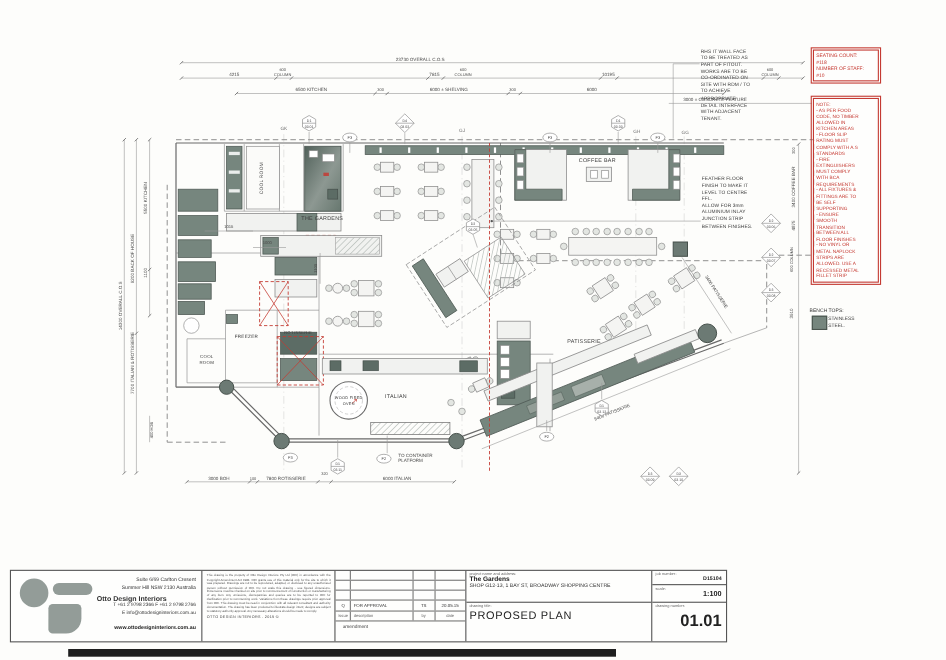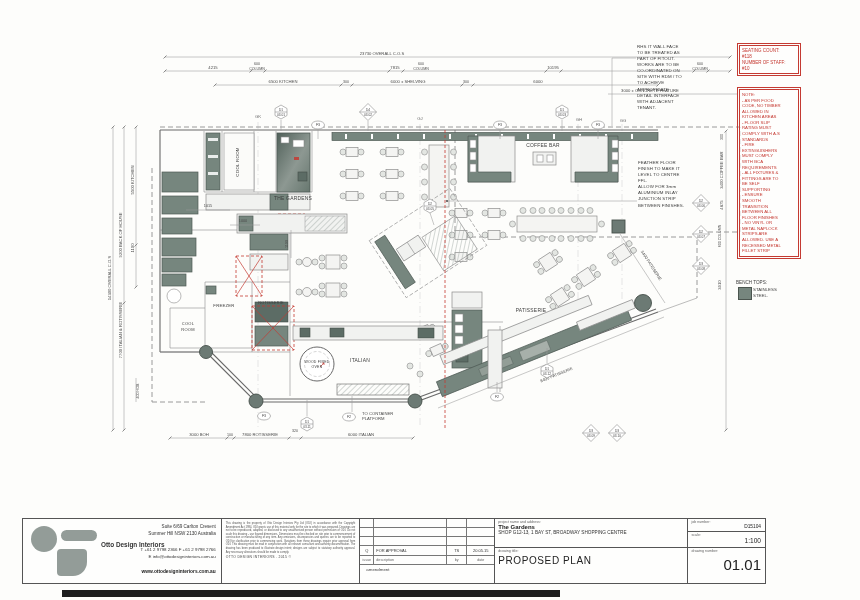--- a/index.html
+++ b/index.html
@@ -10,21 +10,21 @@
   #plansvg{position:absolute;left:0;top:0;}
   
   .note{position:absolute;font-size:4.4px;line-height:1.38;color:#3d3d3d;letter-spacing:.1px;}
   
   .redbox{position:absolute;border:1px solid #c43a32;outline:1px solid #c43a32;outline-offset:1px;
           color:#c4362e;font-size:4.5px;line-height:1.3;padding:2px 2px;background:rgba(255,255,255,.6);}
   .legend-title{position:absolute;font-size:4.6px;color:#3d3d3d;}
   .swatch{position:absolute;width:12px;height:11px;background:#76867e;border:1px solid #4b554f;}
   .legend-item{position:absolute;font-size:4.4px;line-height:1.3;color:#3d3d3d;}
   
-  #tblock{position:absolute;left:22px;top:518px;width:744px;height:66px;border:1px solid #555;
+  #tblock{position:absolute;left:9px;top:518px;width:652px;height:66px;border:1px solid #555;
           display:flex;background:#fefefd;box-sizing:border-box;}
   #tblock .cell{position:relative;border-right:1px solid #555;box-sizing:border-box;height:100%;}
   .logo-circle{position:absolute;left:8px;top:7px;width:26px;height:26px;border-radius:50%;background:#939c98;}
   .logo-pill{position:absolute;left:38px;top:11px;width:36px;height:11px;border-radius:6px;background:#939c98;}
   .logo-square{position:absolute;left:34px;top:30px;width:30px;height:27px;border-radius:4px 4px 14px 4px;background:#939c98;}
   .company{position:absolute;left:78px;top:22px;font-size:6.4px;font-weight:bold;color:#333;}
   .tb-addr{position:absolute;right:5px;top:4px;text-align:right;font-size:4.6px;line-height:1.55;color:#333;}
   .tb-contact{position:absolute;right:5px;top:28px;text-align:right;font-size:4.4px;line-height:1.55;color:#333;}
   .tb-web{position:absolute;right:5px;top:50px;text-align:right;font-size:4.8px;font-weight:bold;color:#222;}
   .disclaimer{font-size:2.7px;line-height:1.32;color:#555;text-align:justify;padding:3px 4px 0 4px;}
@@ -35,21 +35,21 @@
   .am-desc{flex:1;padding-left:2px;}
   .am-by{width:20px;text-align:center;}
   .am-date{width:27px;text-align:center;border-right:none !important;}
   .amtxt{font-size:4px;line-height:9px;color:#333;}
   .amhead{font-size:3.7px;line-height:8px;color:#666;}
   .amfoot{font-size:4.4px;color:#444;padding:2px 0 0 6px;}
   .lab{font-size:3.6px;color:#666;padding:1px 3px 0 3px;}
   .pj-name{font-size:6px;font-weight:bold;color:#222;padding:0 3px;}
   .pj-addr{font-size:4.7px;color:#333;padding:0 3px;}
   .dw-title{font-size:10px;color:#222;letter-spacing:.6px;padding:2px 3px;}
-  .v-right{position:absolute;right:4px;font-weight:normal;color:#222;}
+  .v-right{position:absolute;right:4px;font-weight:bold;color:#222;}
   #botbar{position:absolute;left:62px;top:590px;width:498px;height:7px;background:#1e1e1e;}
 </style>
 </head>
 <body>
 
 <svg id="plansvg" width="860" height="515" viewBox="0 0 860 515">
   <defs>
     <pattern id="hat" width="4" height="4" patternUnits="userSpaceOnUse" patternTransform="rotate(45)">
       <line x1="0" y1="0" x2="0" y2="4" stroke="#a8b0ab" stroke-width="1"></line>
     </pattern>

